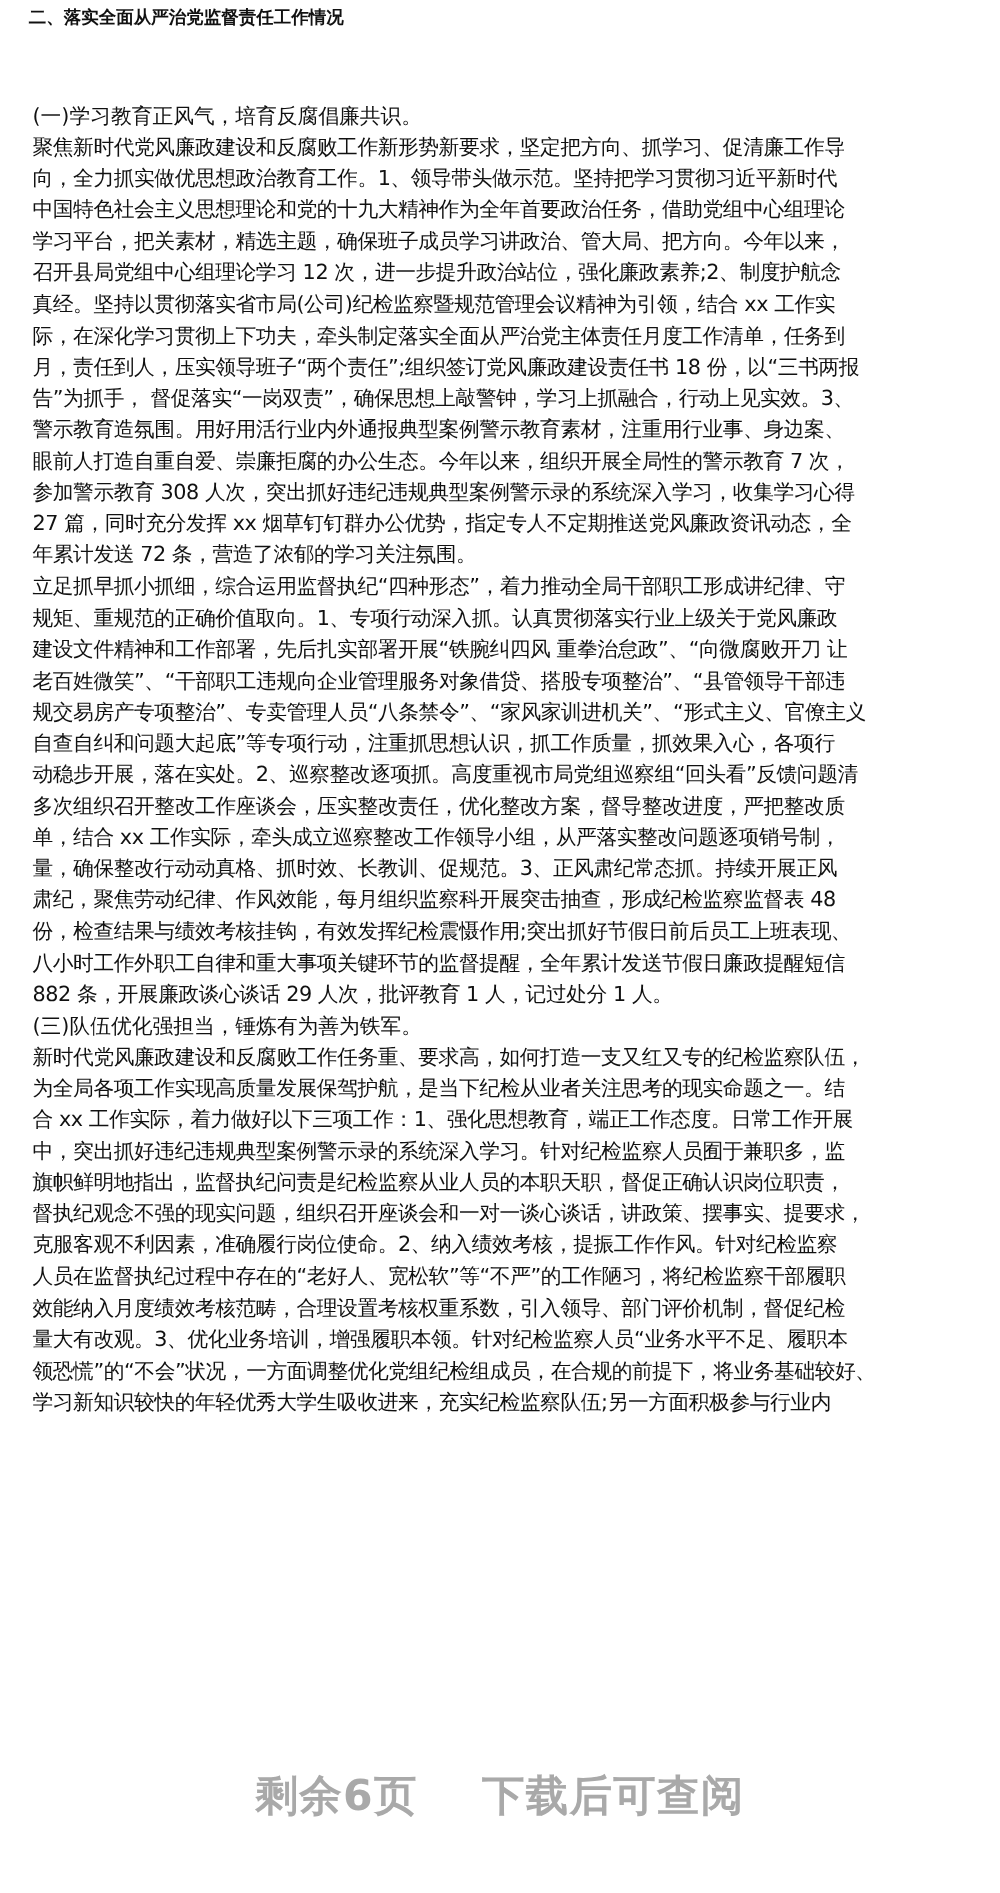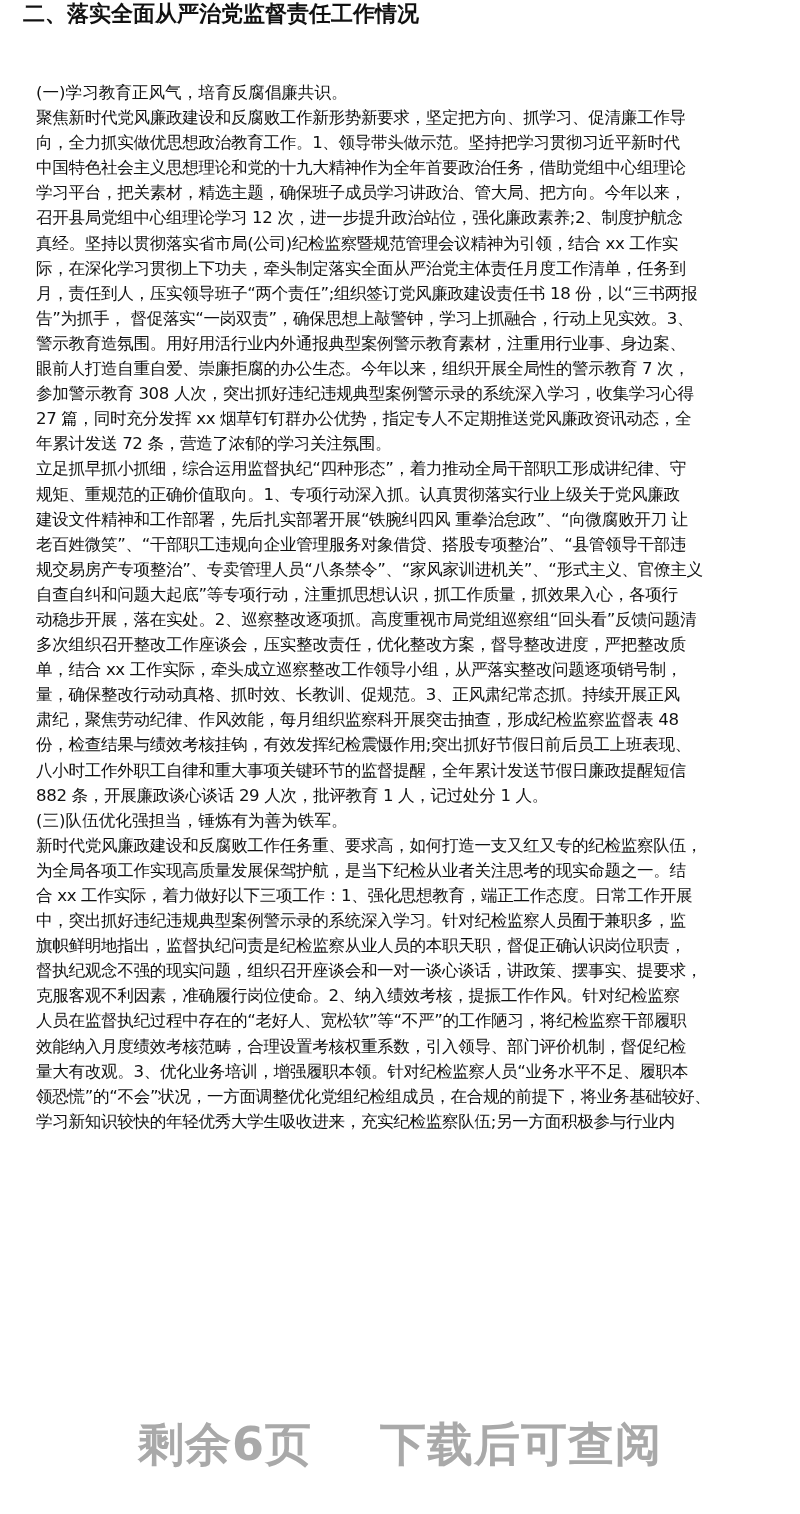--- a/index.html
+++ b/index.html
@@ -3,32 +3,32 @@
 <meta charset="utf-8">
 <style>
   html, body { margin: 0; padding: 0; background: #ffffff; }
   body {
     width: 800px; height: 1514px; position: relative; overflow: hidden;
     font-family: "DejaVu Sans", "Liberation Sans", sans-serif;
     color: #111111;
   }
   .heading {
     position: absolute; left: 23px; top: 2px;
-    font-size: 22px; font-weight: bold; letter-spacing: 0px;
+    font-size: 14px; font-weight: bold; letter-spacing: 0px;
     line-height: 24px; white-space: nowrap;
   }
   .content {
-    position: absolute; left: 36px; top: 80px; width: 756px;
+    position: absolute; left: 26px; top: 80px; width: 756px;
     font-size: 16.6px; line-height: 25.1px;
   }
   .line { white-space: nowrap; height: 25.1px; overflow: visible; letter-spacing: -0.35px; }
   .sub { white-space: nowrap; height: 25.1px; }
   .banner {
     position: absolute; left: 0; width: 800px; top: 1414px;
-    text-align: center; font-size: 46px; font-weight: bold;
+    text-align: center; font-size: 34px; font-weight: bold;
     color: #a9a9a9; letter-spacing: 1px; white-space: pre;
   }
 </style>
 </head>
 <body>
 
 <div class="heading">二、落实全面从严治党监督责任工作情况</div>
 
 <div class="content">
   <div>

